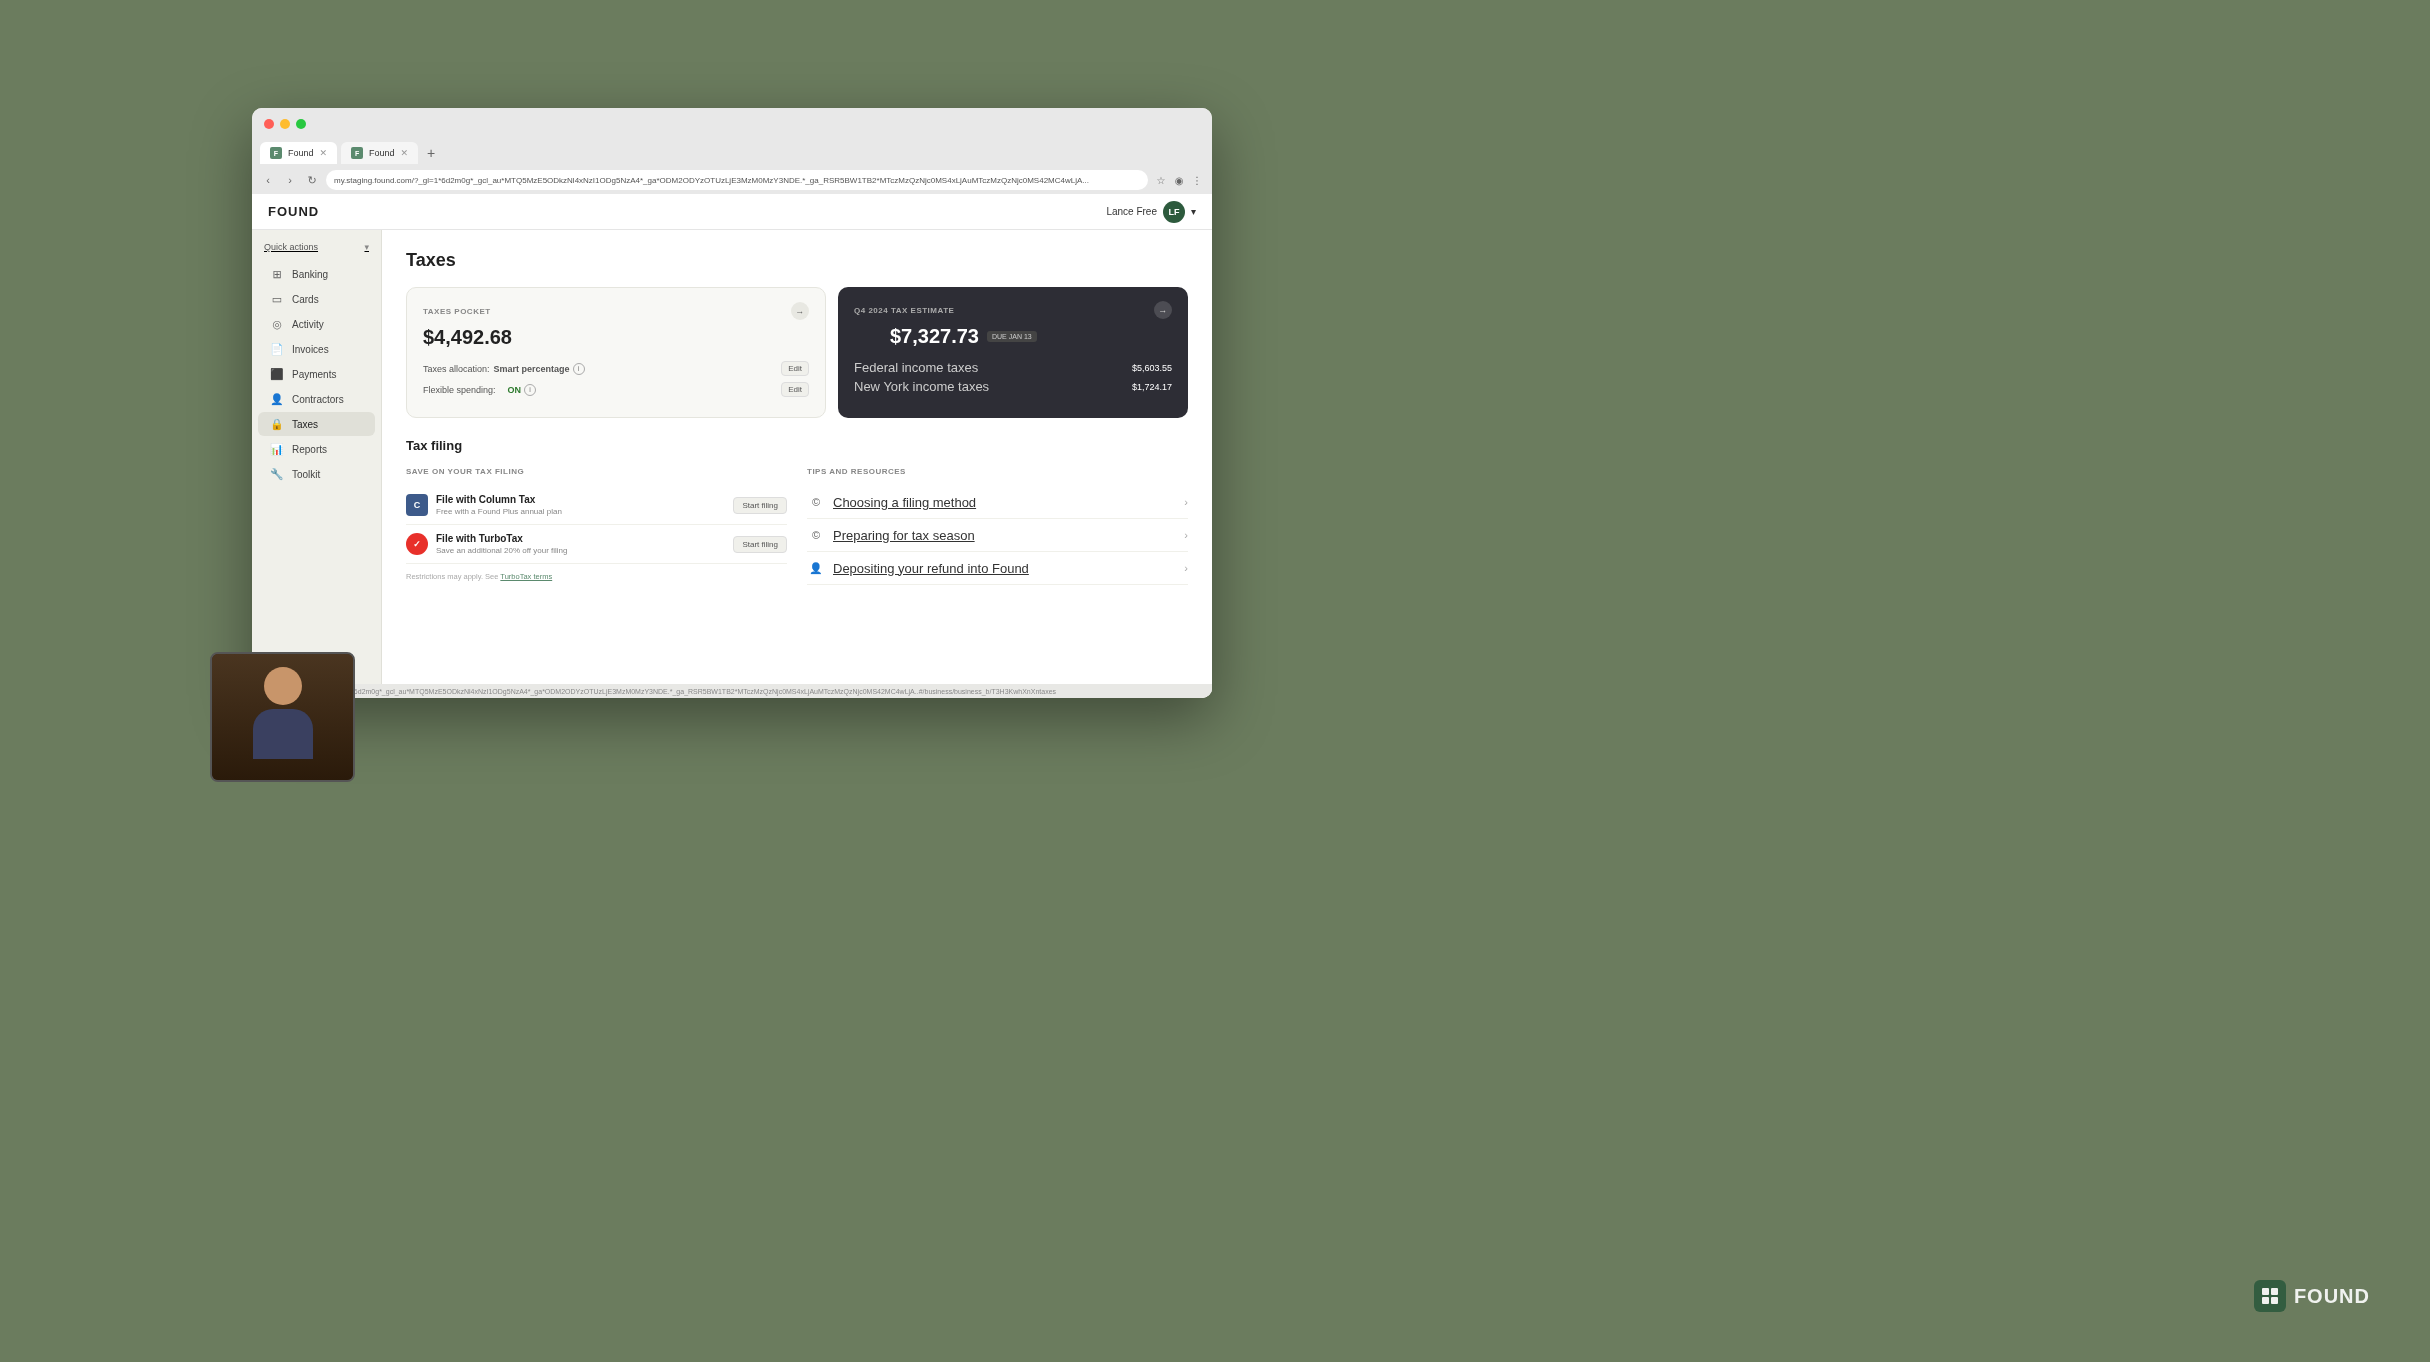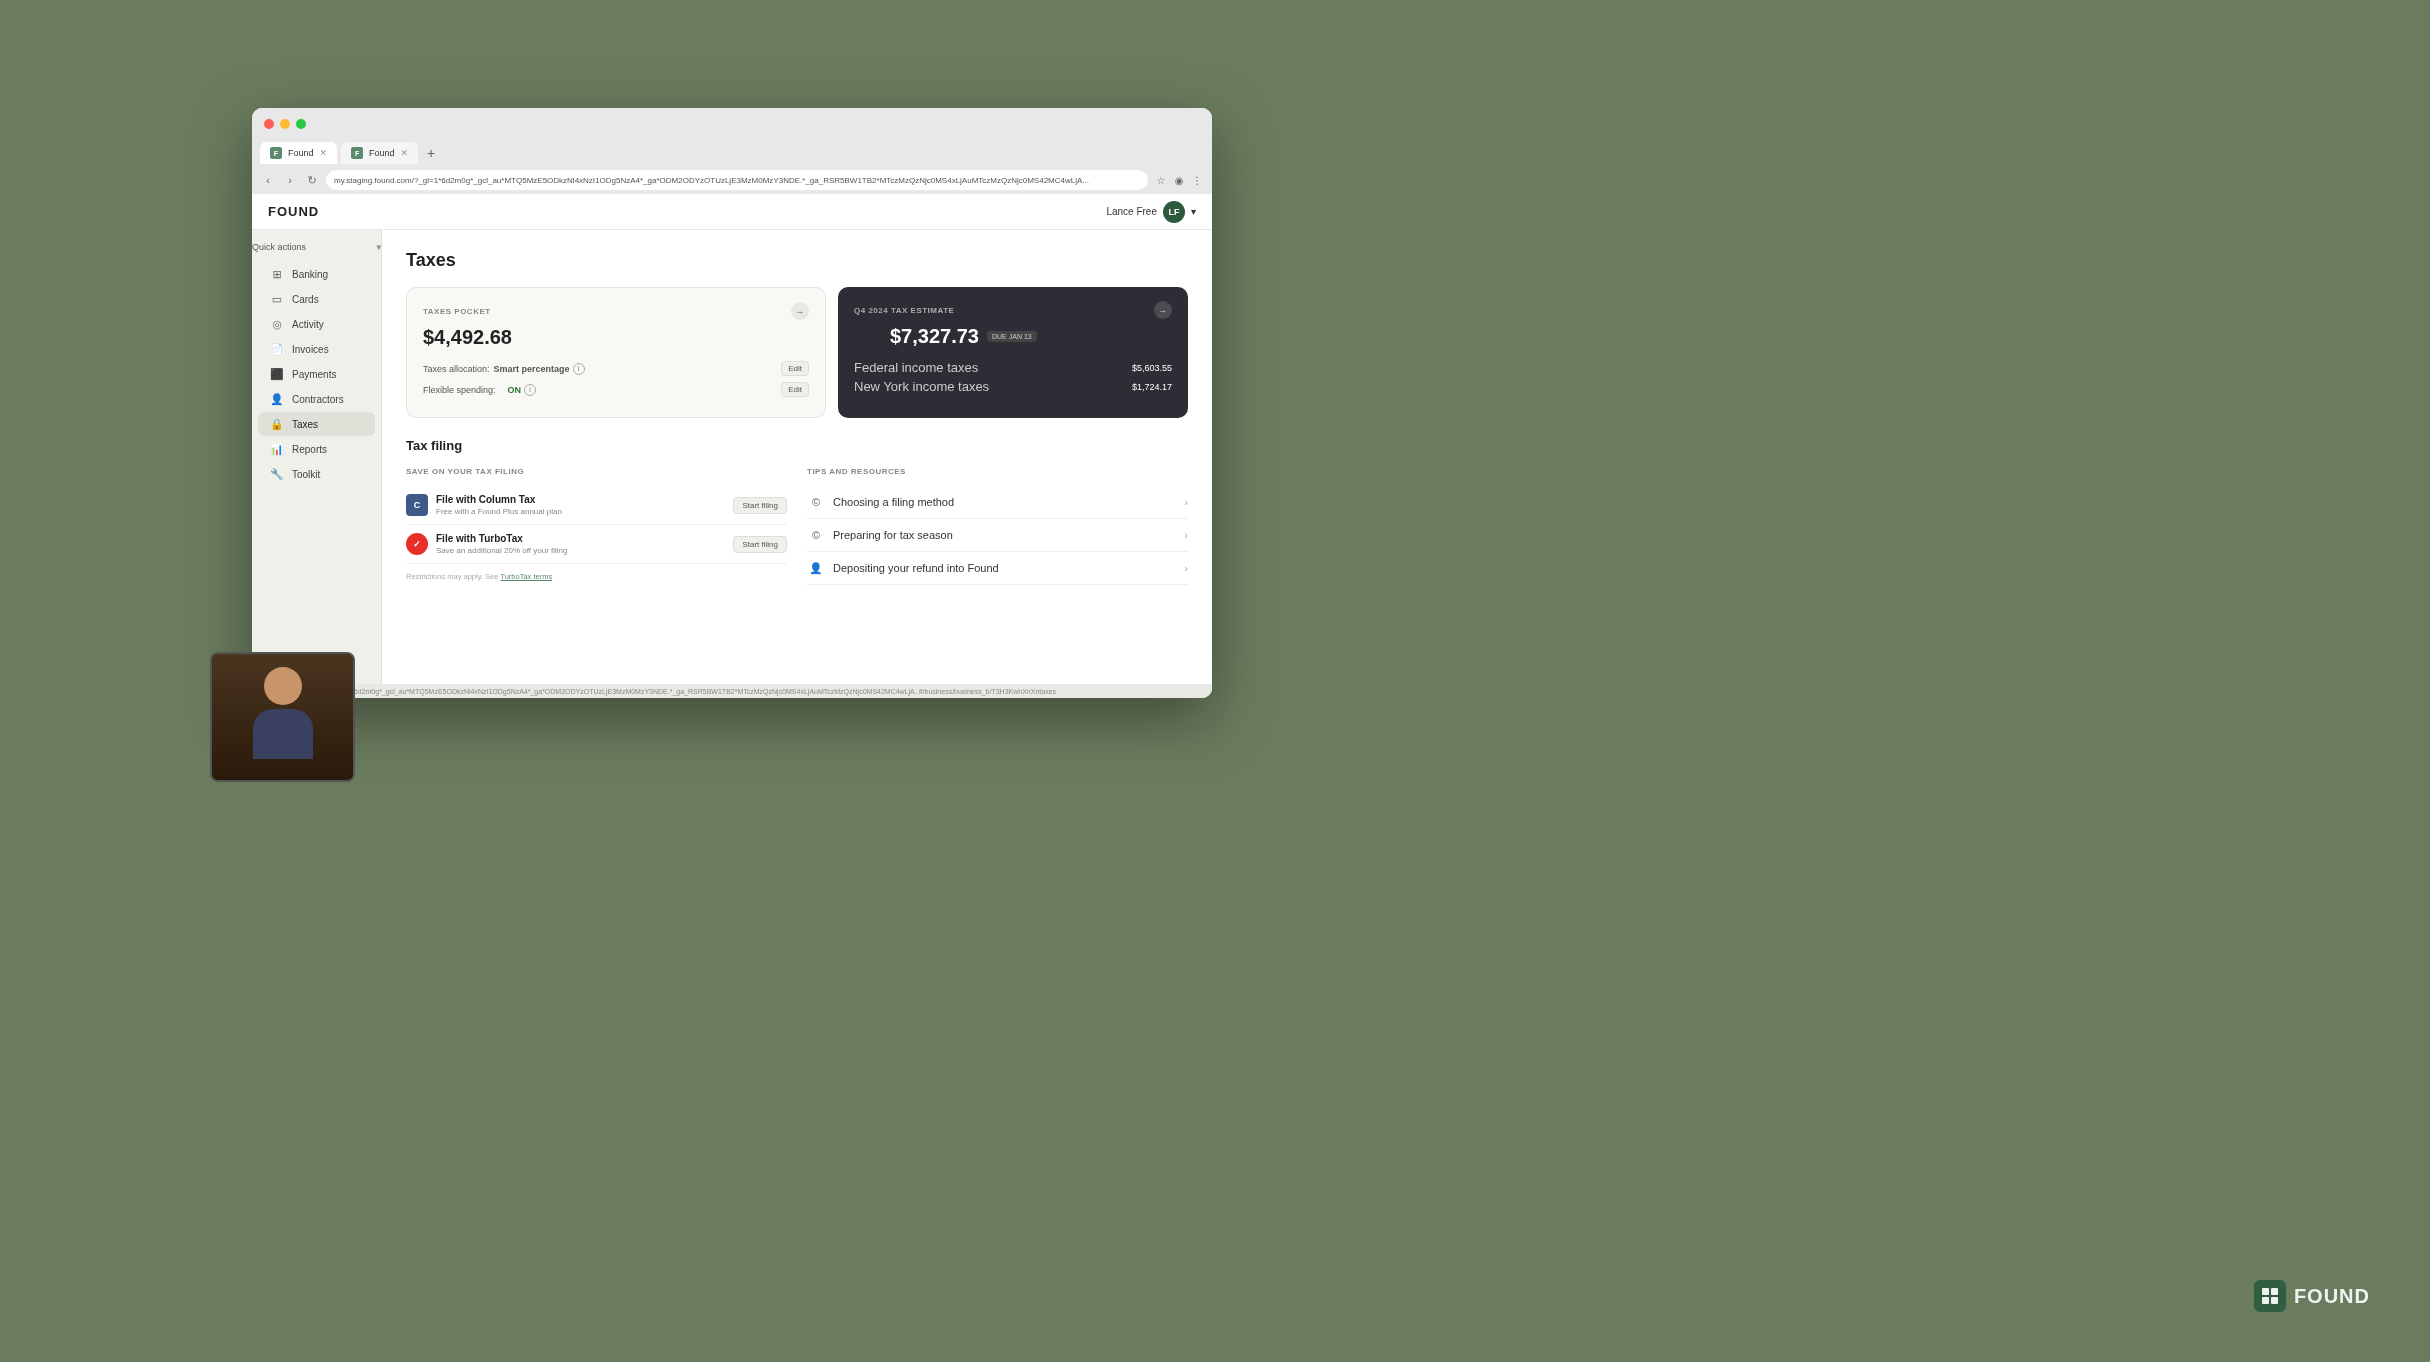--- a/index.html
+++ b/index.html
@@ -220,23 +220,24 @@
       border-right: 1px solid #e0e0d8;
       flex-shrink: 0;
       padding: 8px 0;
       overflow-y: auto;
     }
 
     .quick-actions {
       display: flex;
       align-items: center;
       justify-content: space-between;
-      padding: 4px 0;
+      padding: 4px 12px;
       margin-bottom: 6px;
       cursor: pointer;
+      text-decoration: underline;
     }
 
     .quick-actions-label {
       font-size: 9px;
       color: #555;
       font-weight: 500;
     }
 
     .quick-actions-chevron {
       font-size: 9px;
@@ -576,22 +577,23 @@
       width: 18px;
       height: 18px;
       display: flex;
       align-items: center;
       justify-content: center;
       font-size: 11px;
       color: #666;
     }
 
     .tips-item-label {
-      font-size: 11px;
+      font-size: 13px;
       color: #333;
+      text-decoration: underline;
     }
 
     .tips-chevron {
       font-size: 11px;
       color: #aaa;
     }
 
     
     .webcam-overlay {
       position: absolute;

